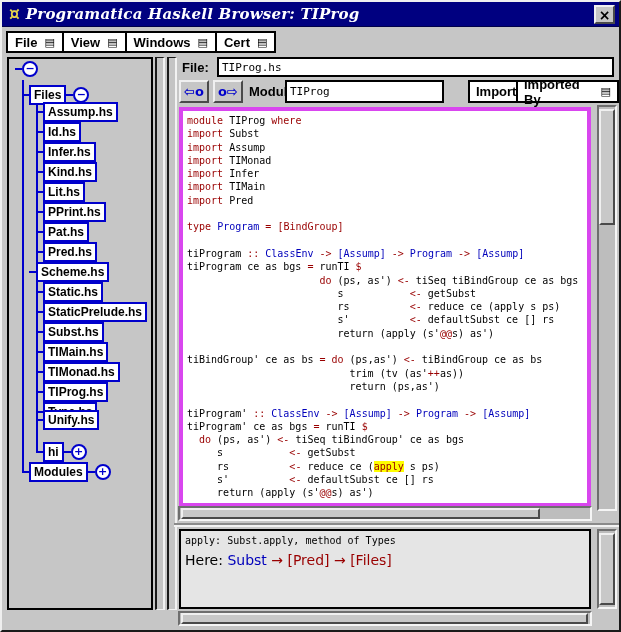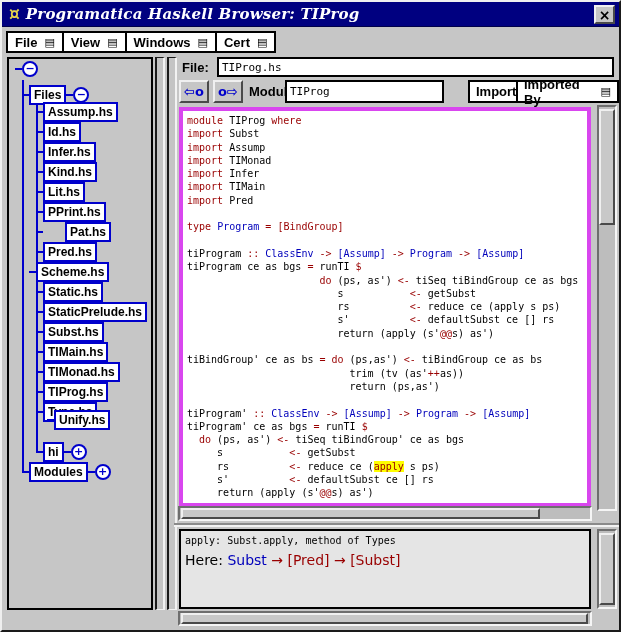--- a/index.html
+++ b/index.html
@@ -182,21 +182,21 @@
         <span class="tbox">Kind.hs</span>
       </div>
       <div class="trow" style="left: 27px; top: 123px;">
         <span class="stub"></span>
         <span class="tbox">Lit.hs</span>
       </div>
       <div class="trow" style="left: 27px; top: 143px;">
         <span class="stub"></span>
         <span class="tbox">PPrint.hs</span>
       </div>
-      <div class="trow" style="left: 27px; top: 163px; gap: 22px;">
+      <div class="trow" style="left: 27px; top: 163px;">
         <span class="stub"></span>
         <span class="tbox">Pat.hs</span>
       </div>
       <div class="trow" style="left: 27px; top: 183px;">
         <span class="stub"></span>
         <span class="tbox">Pred.hs</span>
       </div>
       <div class="trow" style="left: 20px; top: 203px;">
         <span class="stub"></span>
         <span class="tbox">Scheme.hs</span>
@@ -222,21 +222,21 @@
         <span class="tbox">TIMonad.hs</span>
       </div>
       <div class="trow" style="left: 27px; top: 323px;">
         <span class="stub"></span>
         <span class="tbox">TIProg.hs</span>
       </div>
       <div class="trow" style="left: 27px; top: 343px;">
         <span class="stub"></span>
         <span class="tbox">Type.hs</span>
       </div>
-      <div class="trow" style="left: 27px; top: 351px; padding-left: 11px;">
+      <div class="trow" style="left: 27px; top: 351px;">
         <span class="stub"></span>
         <span class="tbox">Unify.hs</span>
       </div>
       <div class="trow" style="left: 27px; top: 383px;">
         <span class="stub"></span>
         <span class="tbox">hi</span>
         <span class="stub"></span>
         <span class="tcircle">+</span>
       </div>
       <div class="trow" style="left: 13px; top: 403px;">
@@ -274,21 +274,21 @@
     <div class="thumb-v" style="top:2px; height:116px;"></div>
   </div>
   <div class="trough-h" style="left:176px; top:504px; width:414px;">
     <div class="thumb-h" style="left:1px; width:359px;"></div>
   </div>
 
   <div id="divider"></div>
 
   <div id="info-box">
     <div id="info-line1">apply: Subst.apply, method of Types</div>
-    <div id="info-line3" class="info-big"><span class="p">Here: </span><span class="t">Subst</span><span class="k"> → [Pred] → [Subst]</span></div>
+    <div id="info-line3" class="info-big"><span class="p">Here: </span><span class="t">Subst</span><span class="k"> → [Pred] → [Files]</span></div>
   </div>
   <div class="trough-v" style="left:595px; top:527px; height:80px;">
     <div class="thumb-v" style="top:2px; height:72px;"></div>
   </div>
   <div class="trough-h" style="left:176px; top:609px; width:414px;">
     <div class="thumb-h" style="left:1px; width:407px;"></div>
   </div>
 
 </div>
 

